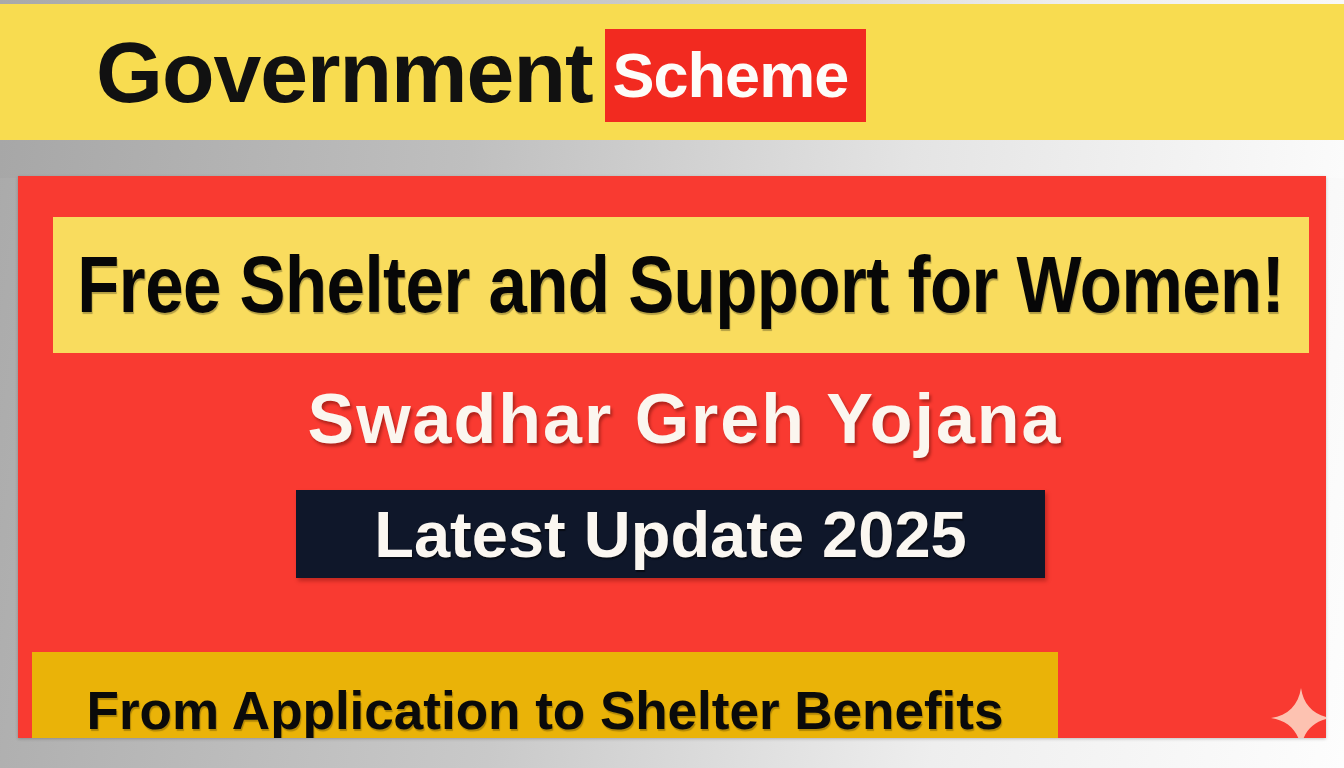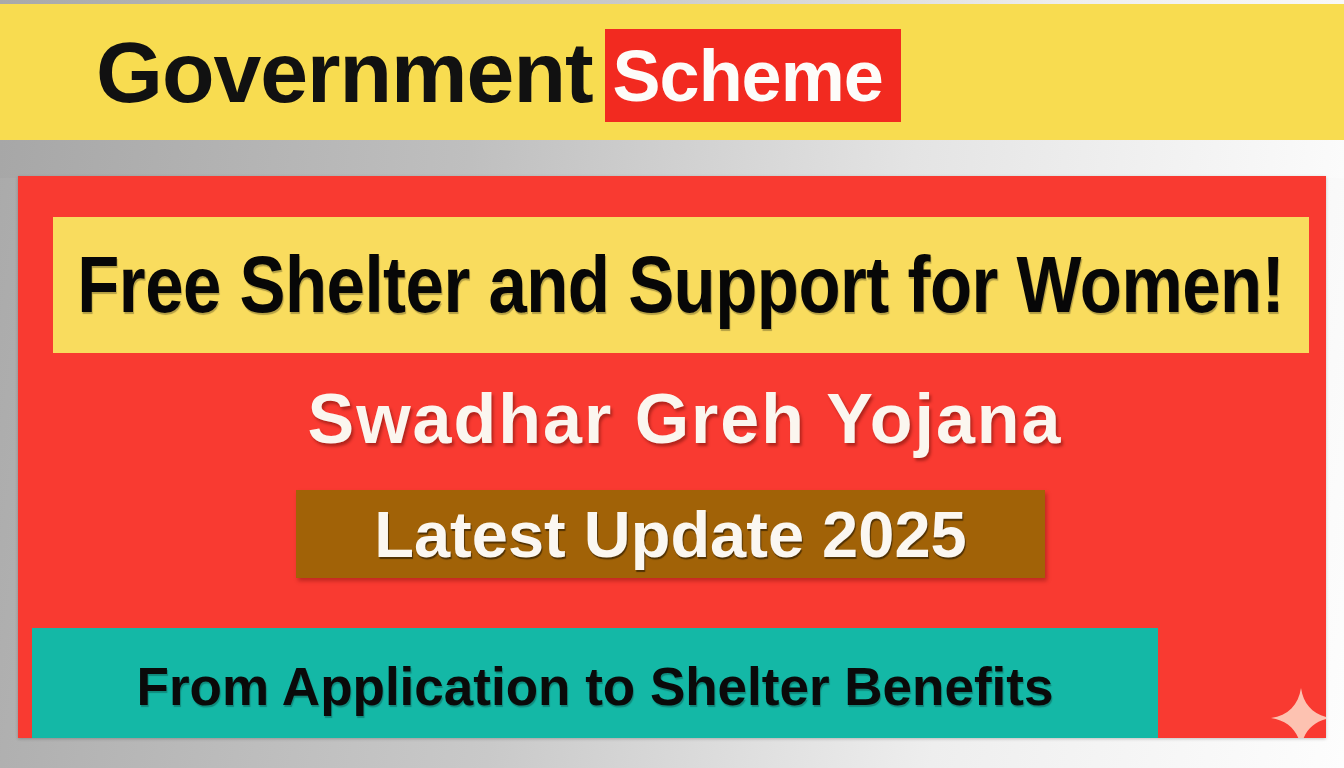--- a/index.html
+++ b/index.html
@@ -52,21 +52,21 @@
     color: #111111;
     line-height: 1;
     padding-right: 12px;
     white-space: nowrap;
   }
   .header-word-highlight {
     display: flex;
     align-items: center;
     background: #f22a20;
     color: #fdfcf9;
-    font-size: 72px;
+    font-size: 63px;
     font-weight: 700;
     letter-spacing: -1px;
     line-height: 1;
     padding: 0 18px 0 8px;
     margin: 25px 0 18px 0;
     white-space: nowrap;
   }
 
   
   .divider-strip {
@@ -131,44 +131,44 @@
     text-shadow: 2px 3px 3px rgba(90,10,5,0.45);
   }
 
   
   .update-bar {
     position: absolute;
     left: 278px;
     top: 314px;
     width: 749px;
     height: 88px;
-    background: #a16207;
+    background: #0f172a;
     display: flex;
     align-items: center;
     justify-content: center;
     box-shadow: 2px 3px 4px rgba(90,10,5,0.35);
   }
   .update-text {
     font-size: 65px;
     font-weight: 700;
     color: #fbf7f1;
     letter-spacing: 0px;
     line-height: 1;
     white-space: nowrap;
     text-shadow: 1px 2px 1px rgba(0,0,0,0.5);
   }
 
   
   .subhead-banner {
     position: absolute;
     left: 14px;
-    top: 452px;
-    width: 1126px;
+    top: 476px;
+    width: 1026px;
     height: 117px;
-    background: #14b8a6;
+    background: #eab308;
     display: flex;
     align-items: center;
     justify-content: center;
     overflow: hidden;
   }
   .subhead-text {
     font-size: 53px;
     font-weight: 700;
     color: #0a0a0a;
     letter-spacing: 0px;

